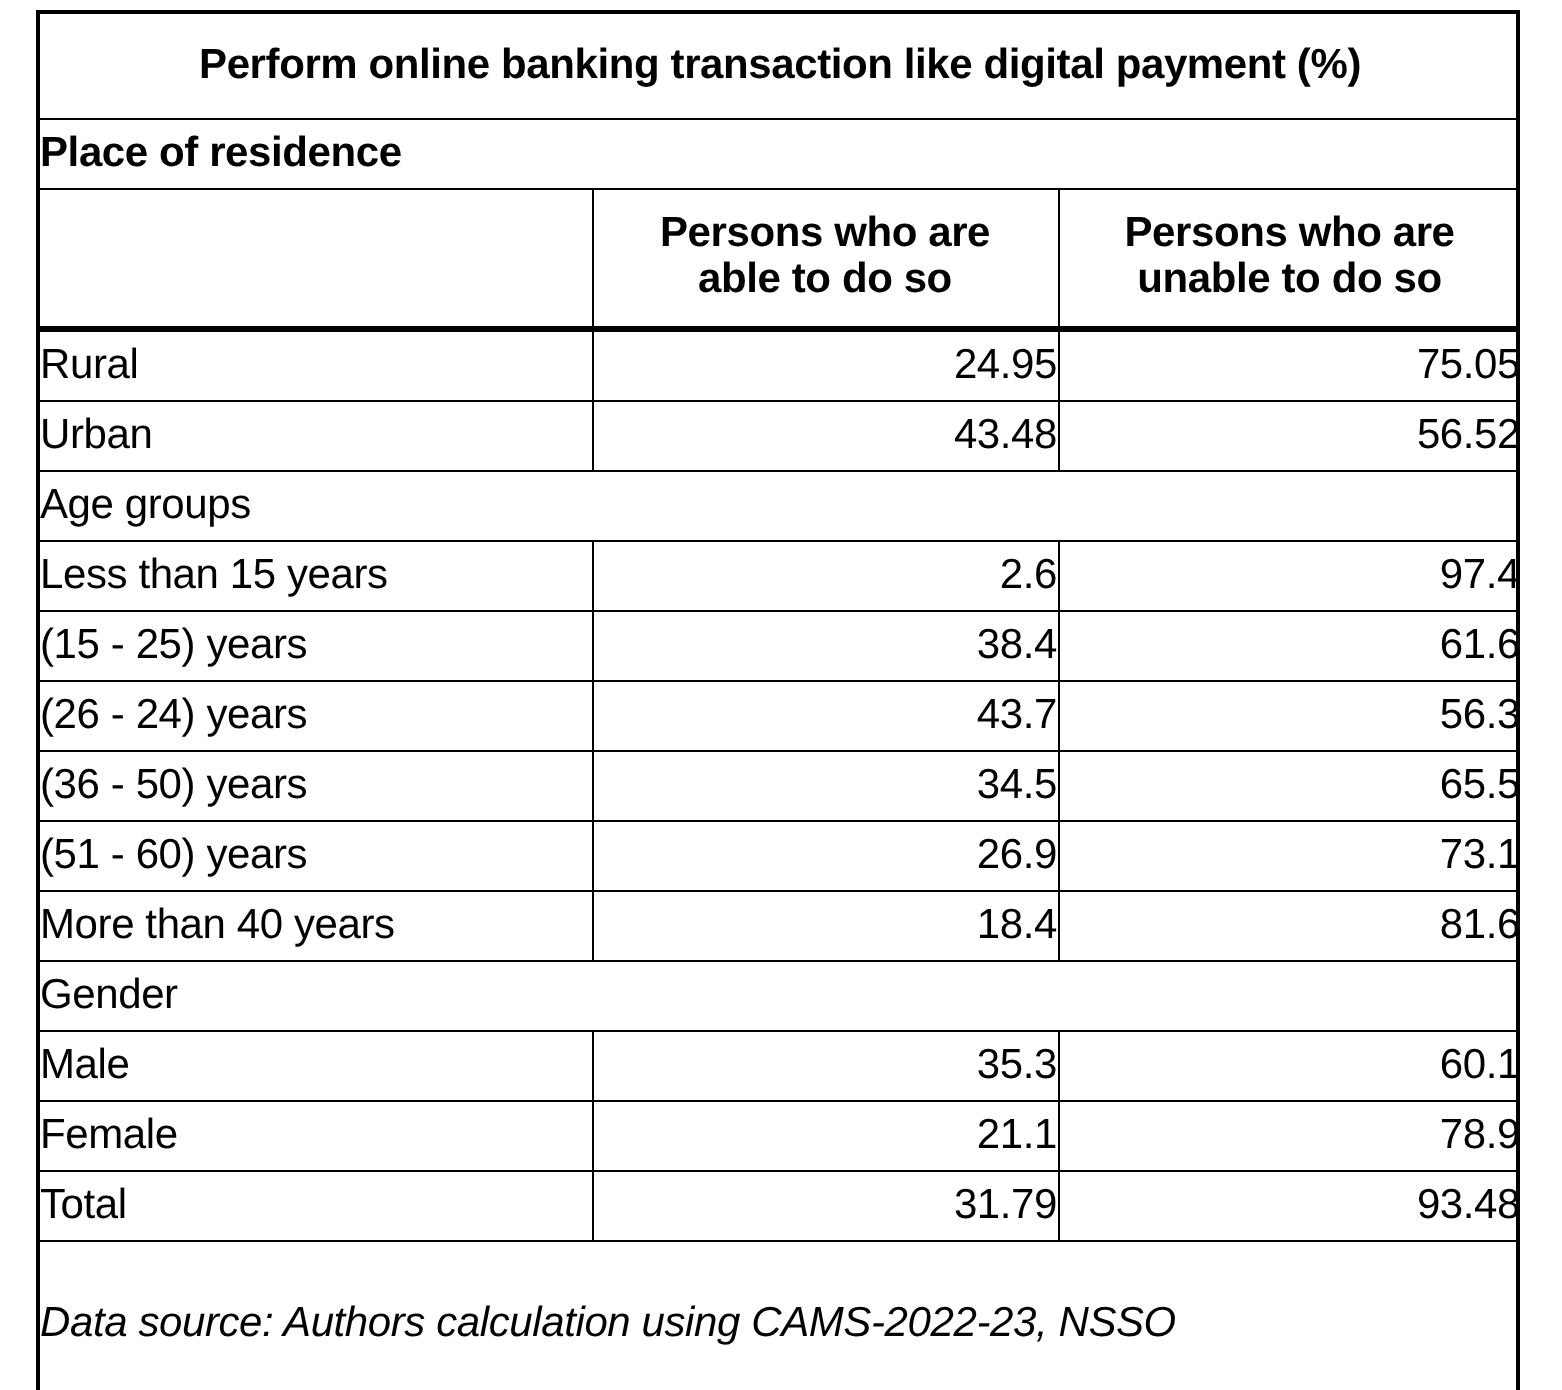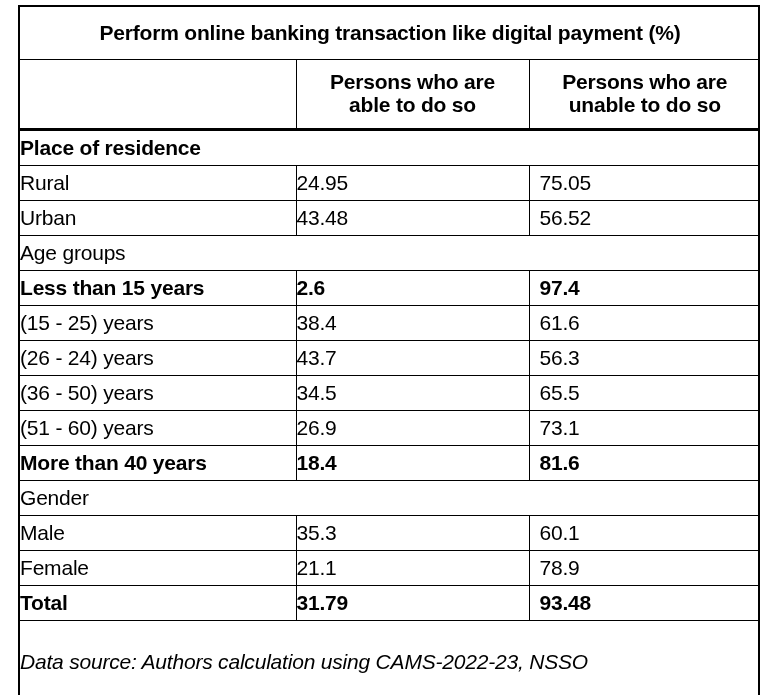--- a/index.html
+++ b/index.html
@@ -101,26 +101,26 @@
   .lbl-cell {
     height: 34px;
     text-align: left;
     padding: 0 0 0 10px;
     border-left: none !important;
     font-size: 21px;
     margin-left: 14px;
   }
   .val-cell {
     height: 34px;
-    text-align: left;
+    text-align: right;
     font-size: 21px;
   }
   .val-cell.last { border-right: none !important; padding-left: 10px; }
   tr.bold-row .lbl-cell,
-  tr.bold-row .val-cell { font-weight: bold; }
+  tr.bold-row .val-cell { font-weight: normal; }
 
   
   .source-cell {
     height: 82px;
     text-align: left;
     padding: 22px 0 0 10px;
     font-style: italic;
     font-size: 21px;
     border-left: none !important;
     border-right: none !important;
@@ -139,36 +139,36 @@
       <colgroup>
         <col class="c-label">
         <col class="c-able">
         <col class="c-unable">
       </colgroup>
       <tbody>
 
         <tr>
           <td class="title-cell" colspan="3">Perform online banking transaction like digital payment (%)</td>
         </tr>
+
+        <tr>
+            <td class="group-cell bold" colspan="3">Place of residence</td>
+          </tr>
 
         <tr>
           <td class="hdr-cell hdr-blank"></td>
           <td class="hdr-cell">
             <span class="hdr-l1">Persons who are</span>
             <span class="hdr-l2">able to do so</span>
           </td>
           <td class="hdr-cell last" style="border-right:none;">
             <span class="hdr-l1">Persons who are</span>
             <span class="hdr-l2">unable to do so</span>
           </td>
         </tr>
-
-        <tr>
-            <td class="group-cell bold" colspan="3">Place of residence</td>
-          </tr>
           <tr>
             <td class="lbl-cell">Rural</td>
             <td class="val-cell">24.95</td>
             <td class="val-cell last">75.05</td>
           </tr>
           <tr>
             <td class="lbl-cell">Urban</td>
             <td class="val-cell">43.48</td>
             <td class="val-cell last">56.52</td>
           </tr>

